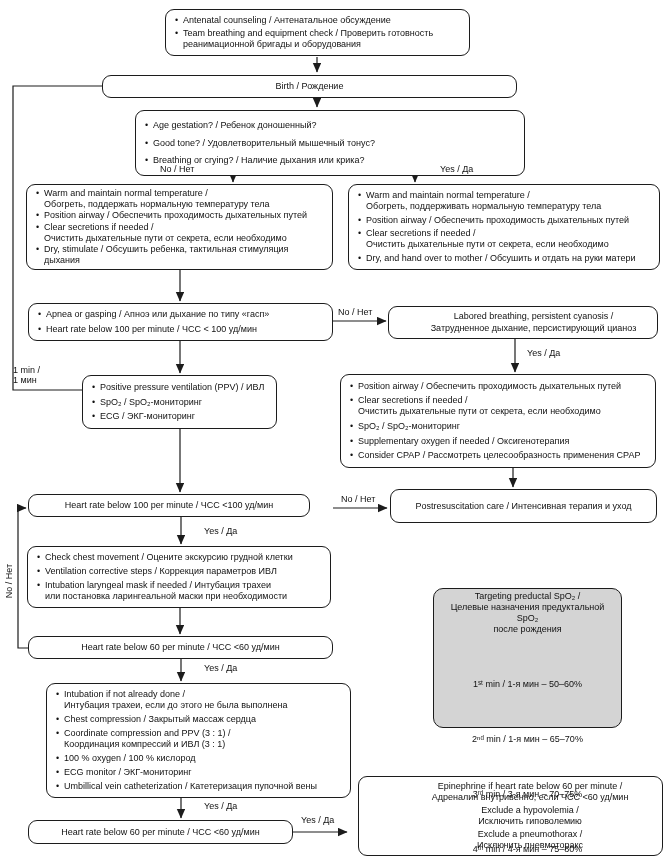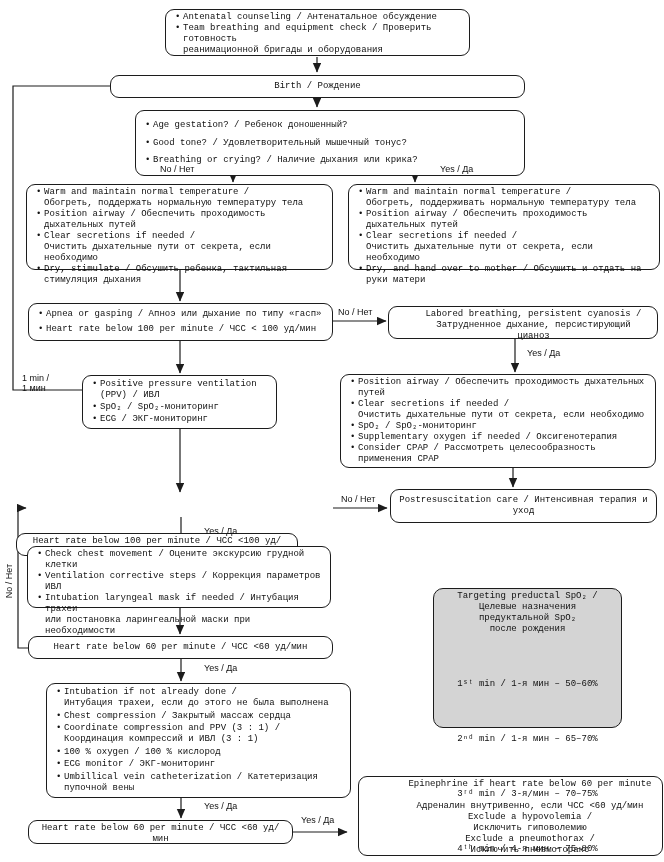--- a/index.html
+++ b/index.html
@@ -1,20 +1,20 @@
 <!DOCTYPE html>
 <html><head>
 <meta charset="utf-8">
 <style>
   html,body{margin:0;padding:0;background:#fff;}
   #canvas{position:relative;width:664px;height:862px;background:#fff;overflow:hidden;
           font-family:"Liberation Sans","DejaVu Sans",sans-serif;color:#111;}
   .box{position:absolute;border:1.2px solid #1c1c1c;border-radius:9px;background:#fff;
        font-size:9px;line-height:11px;display:flex;flex-direction:column;
-       justify-content:space-evenly;padding:2px 8px;box-sizing:border-box;white-space:pre-line;font-family:Liberation Mono, monospace;}
+       justify-content:space-evenly;padding:2px 8px;box-sizing:border-box;white-space:pre-line;}
   .center{align-items:center;text-align:center;justify-content:space-evenly;}
   .li{position:relative;padding-left:9px;}
   .li::before{content:"\2022";position:absolute;left:1px;top:0;}
   .gray{background:#d4d4d4;gap:44px;}
   .elabel{position:absolute;font-size:9px;line-height:10px;white-space:pre-line;}
   .rot{transform:rotate(-90deg);transform-origin:center;text-align:center;}
   svg.wires{position:absolute;left:0;top:0;width:664px;height:862px;pointer-events:none;}
   svg.wires polyline, svg.wires line{stroke:#1c1c1c;stroke-width:1.2;fill:none;}
 </style>
 </head>
@@ -47,21 +47,21 @@
     <line x1="181" y1="798" x2="181" y2="818" marker-end="url(#arw)"></line>
     <line x1="293" y1="832" x2="347" y2="832" marker-end="url(#arw)"></line>
   </svg>
 
   <div class="box" style="left:165px;top:9px;width:305px;height:47px;">
     <div class="li">Antenatal counseling / Антенатальное обсуждение</div>
     <div class="li">Team breathing and equipment check / Проверить готовность
 реанимационной бригады и оборудования</div>
   </div>
 
-  <div class="box center" style="left:110px;top:75px;width:415px;height:23px;">
+  <div class="box center" style="left:102px;top:75px;width:415px;height:23px;">
     <div>Birth / Рождение</div>
   </div>
 
   <div class="box" style="left:135px;top:110px;width:390px;height:66px;">
     <div class="li">Age gestation? / Ребенок доношенный?</div>
     <div class="li">Good tone? / Удовлетворительный мышечный тонус?</div>
     <div class="li">Breathing or crying? / Наличие дыхания или крика?</div>
   </div>
 
   <div class="box" style="left:26px;top:184px;width:307px;height:86px;">
@@ -100,21 +100,21 @@
 
   <div class="box" style="left:340px;top:374px;width:316px;height:94px;">
     <div class="li">Position airway / Обеспечить проходимость дыхательных путей</div>
     <div class="li">Clear secretions if needed /
 Очистить дыхательные пути от секрета, если необходимо</div>
     <div class="li">SpO₂ / SpO₂-мониторинг</div>
     <div class="li">Supplementary oxygen if needed / Оксигенотерапия</div>
     <div class="li">Consider CPAP / Рассмотреть целесообразность применения CPAP</div>
   </div>
 
-  <div class="box center" style="left:16px;top:494px;width:282px;height:23px;margin-top:39px;">
+  <div class="box center" style="left:28px;top:494px;width:282px;height:23px;">
     <div>Heart rate below 100 per minute / ЧСС &lt;100 уд/мин</div>
   </div>
 
   <div class="box center" style="left:390px;top:489px;width:267px;height:34px;align-items:center;">
     <div>Postresuscitation care / Интенсивная терапия и уход</div>
   </div>
 
   <div class="box" style="left:27px;top:546px;width:304px;height:62px;">
     <div class="li">Check chest movement / Оцените экскурсию грудной клетки</div>
     <div class="li">Ventilation corrective steps / Коррекция параметров ИВЛ</div>
@@ -159,21 +159,21 @@
     <div>3ʳᵈ min / 3-я мин – 70–75%</div>
     <div>4ᵗʰ min / 4-я мин – 75–80%</div>
     <div>5ᵗʰ min / 5-я мин – 80–85%</div>
     <div>10ᵗʰ min / 10-я мин – 85–95%</div>
   </div>
 
   <div class="elabel" style="left:160px;top:164px;">No / Нет</div>
   <div class="elabel" style="left:440px;top:164px;">Yes / Да</div>
   <div class="elabel" style="left:338px;top:307px;">No / Нет</div>
   <div class="elabel" style="left:527px;top:348px;">Yes / Да</div>
-  <div class="elabel" style="left:22px;top:365px;margin-top:8px;">1 min /
+  <div class="elabel" style="left:13px;top:365px;">1 min /
  1 мин</div>
   <div class="elabel" style="left:341px;top:494px;">No / Нет</div>
   <div class="elabel" style="left:204px;top:526px;">Yes / Да</div>
   <div class="elabel rot" style="left:-13px;top:576px;width:44px;">No / Нет</div>
   <div class="elabel" style="left:204px;top:663px;">Yes / Да</div>
   <div class="elabel" style="left:204px;top:801px;">Yes / Да</div>
   <div class="elabel" style="left:301px;top:815px;">Yes / Да</div>
 
 </div>
 

